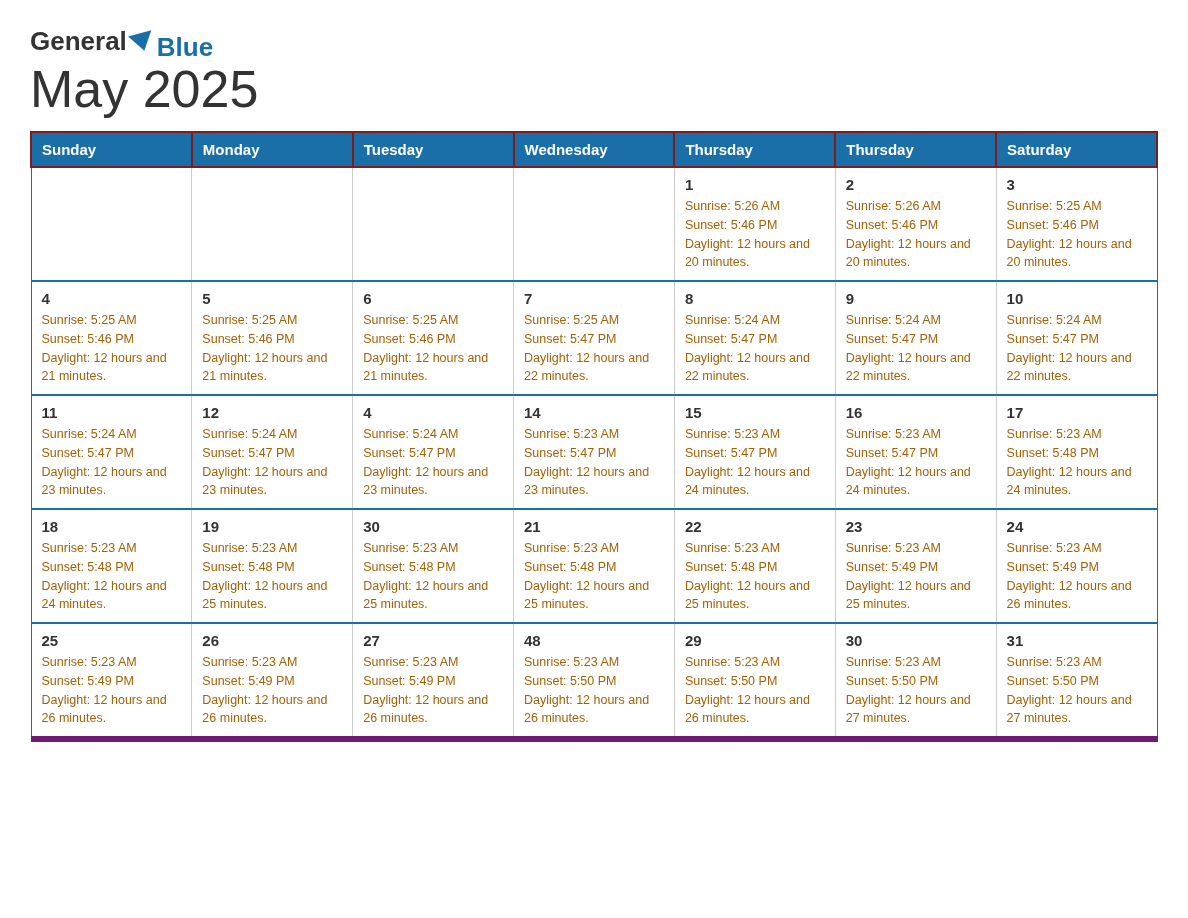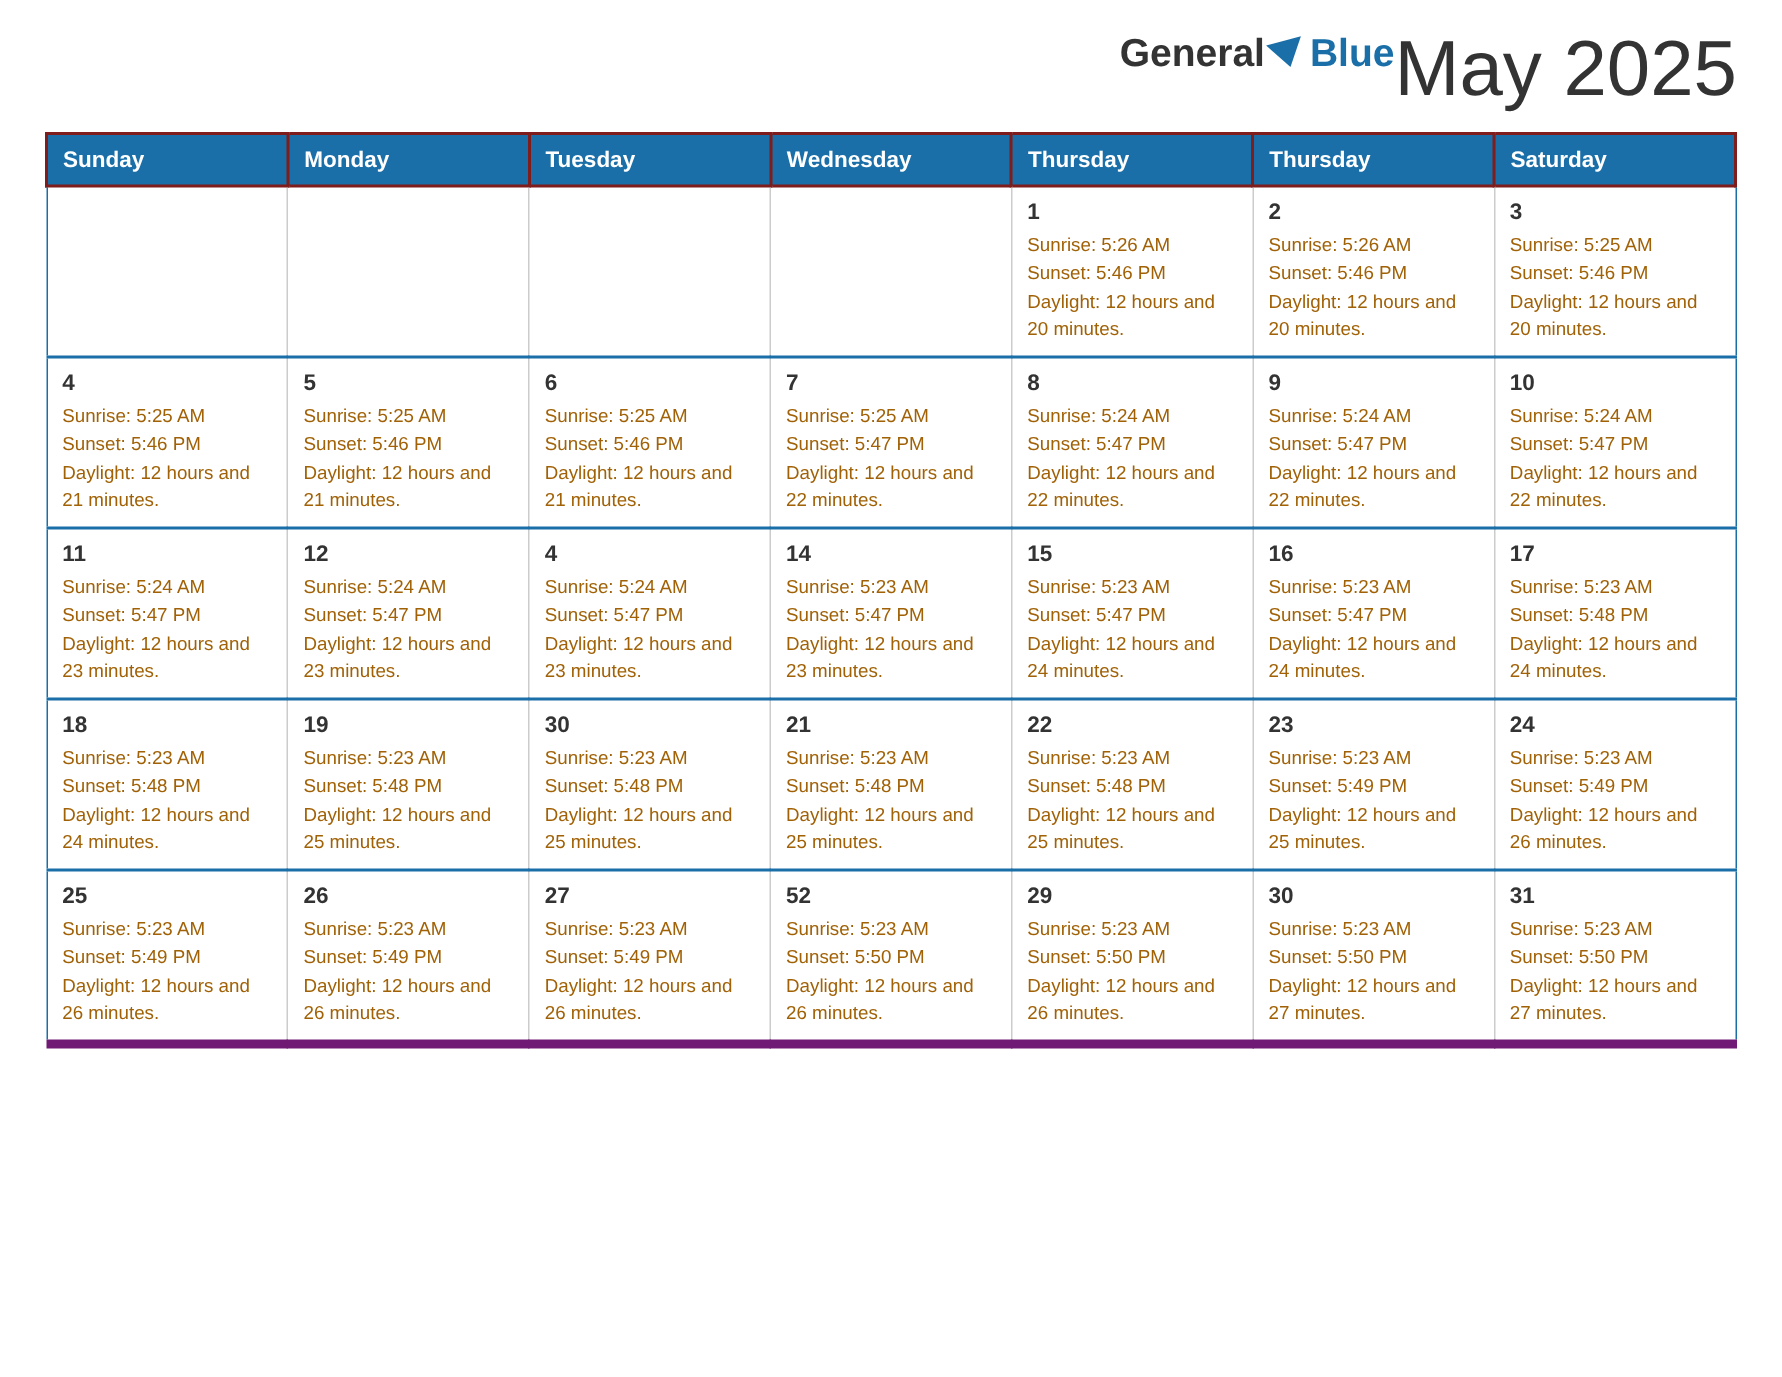--- a/index.html
+++ b/index.html
@@ -5,23 +5,24 @@
     * { box-sizing: border-box; margin: 0; padding: 0; }
     body {
       font-family: Arial, sans-serif;
       background: #fff;
       padding: 20px 30px;
       width: 1188px;
       min-height: 918px;
     }
     .header {
       display: flex;
-      justify-content: flex-end;
+      justify-content: center;
       align-items: flex-start;
       margin-bottom: 16px;
+      flex-direction: column;
     }
     .logo {
       display: flex;
       flex-direction: column;
       align-items: flex-start;
     }
     .logo-text {
       display: flex;
       align-items: center;
       font-size: 26px;
@@ -31,21 +32,21 @@
     .logo-general { color: #333; }
     .logo-arrow {
       width: 0;
       height: 0;
       border-left: 12px solid transparent;
       border-right: 12px solid transparent;
       border-top: 18px solid #1a6fa8;
       margin: 0 3px;
       transform: rotate(-15deg);
     }
-    .logo-blue { color: #1a6fa8; }
+    .logo-blue { color: #1a6fa8; margin-top: 12px; }
     .title-section {
       text-align: right;
     }
     .month-title {
       font-size: 52px;
       font-weight: normal;
       color: #333;
       line-height: 1;
     }
     .location {
@@ -296,21 +297,21 @@
 Sunset: 5:49 PM
 Daylight: 12 hours and 26 minutes.</div>
         </td>
         <td>
           <span class="day-number">27</span>
           <div class="day-info" style="white-space: pre-line;">Sunrise: 5:23 AM
 Sunset: 5:49 PM
 Daylight: 12 hours and 26 minutes.</div>
         </td>
         <td>
-          <span class="day-number">52</span>
+          <span class="day-number">48</span>
           <div class="day-info" style="white-space: pre-line;">Sunrise: 5:23 AM
 Sunset: 5:50 PM
 Daylight: 12 hours and 26 minutes.</div>
         </td>
         <td>
           <span class="day-number">29</span>
           <div class="day-info" style="white-space: pre-line;">Sunrise: 5:23 AM
 Sunset: 5:50 PM
 Daylight: 12 hours and 26 minutes.</div>
         </td>

